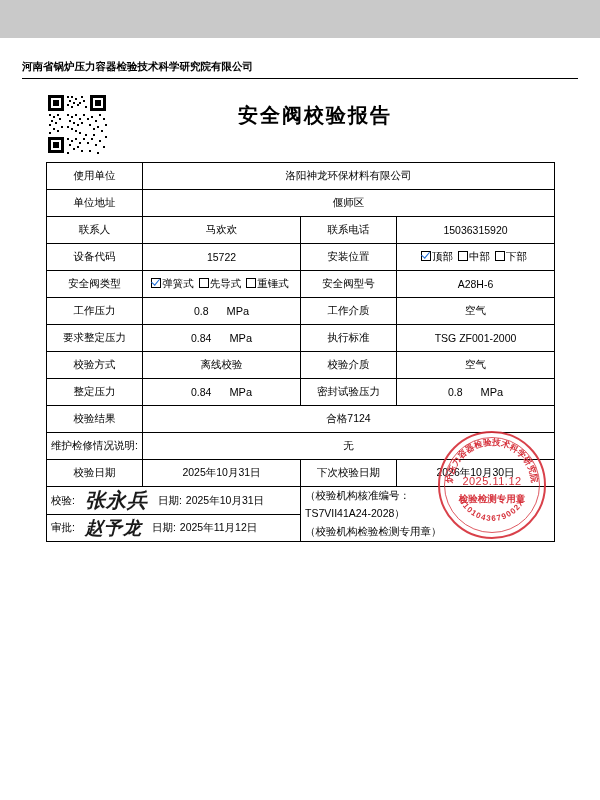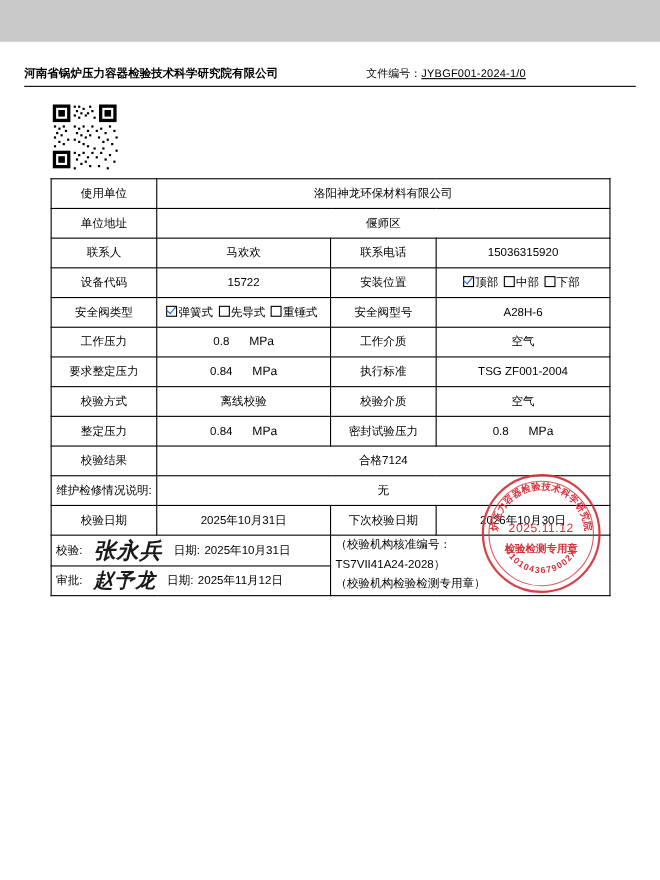--- a/index.html
+++ b/index.html
@@ -232,23 +232,20 @@
   .note-big2 { height: 130px; }
 </style>
 </head>
 <body>
 
 <div class="page">
   <div class="sheet"></div>
 
   <div class="hdr">
     <div class="hdr-org">河南省锅炉压力容器检验技术科学研究院有限公司</div>
-    <div class="hdr-doc">
-      <span>文件编号：</span><span class="val">JYBGF001-2024-1/0</span>
-    </div>
   </div>
   <div class="hdr-rule"></div>
 
   <div class="qr">
     <svg viewBox="0 0 62 62" width="62" height="62" aria-hidden="true">
       <rect x="0" y="0" width="62" height="62" fill="#fff"></rect>
       <g fill="#000">
         <rect x="2" y="2" width="16" height="16"></rect>
           <rect x="5" y="5" width="10" height="10" fill="#fff"></rect>
           <rect x="7" y="7" width="6" height="6"></rect>
@@ -321,20 +318,21 @@
           <rect x="53" y="47" width="2" height="2"></rect>
           <rect x="57" y="53" width="2" height="2"></rect>
           <rect x="43" y="57" width="2" height="2"></rect>
         <rect x="51" y="59" width="2" height="2"></rect>
           <rect x="59" y="43" width="2" height="2"></rect>
           <rect x="47" y="41" width="2" height="2"></rect>
       </g>
     </svg>
   </div>
 
+  <div class="title">安全阀校验报告</div>
 
   <table class="main">
     <colgroup>
       <col style="width:96px">
         <col style="width:158px">
         <col style="width:96px">
         <col style="width:158px">
     </colgroup>
     <tbody>
       <tr>
@@ -382,21 +380,21 @@
         </td>
         <td class="lbl2">工作介质</td>
         <td>空气</td>
       </tr>
       <tr>
         <td class="lbl">要求整定压力</td>
         <td>
           <span>0.84</span><span class="unit">MPa</span>
         </td>
         <td class="lbl2">执行标准</td>
-        <td>TSG ZF001-2004</td>
+        <td>TSG ZF001-2000</td>
       </tr>
       <tr>
         <td class="lbl">校验方式</td>
         <td>离线校验</td>
         <td class="lbl2">校验介质</td>
         <td>空气</td>
       </tr>
       <tr>
         <td class="lbl">整定压力</td>
         <td>

